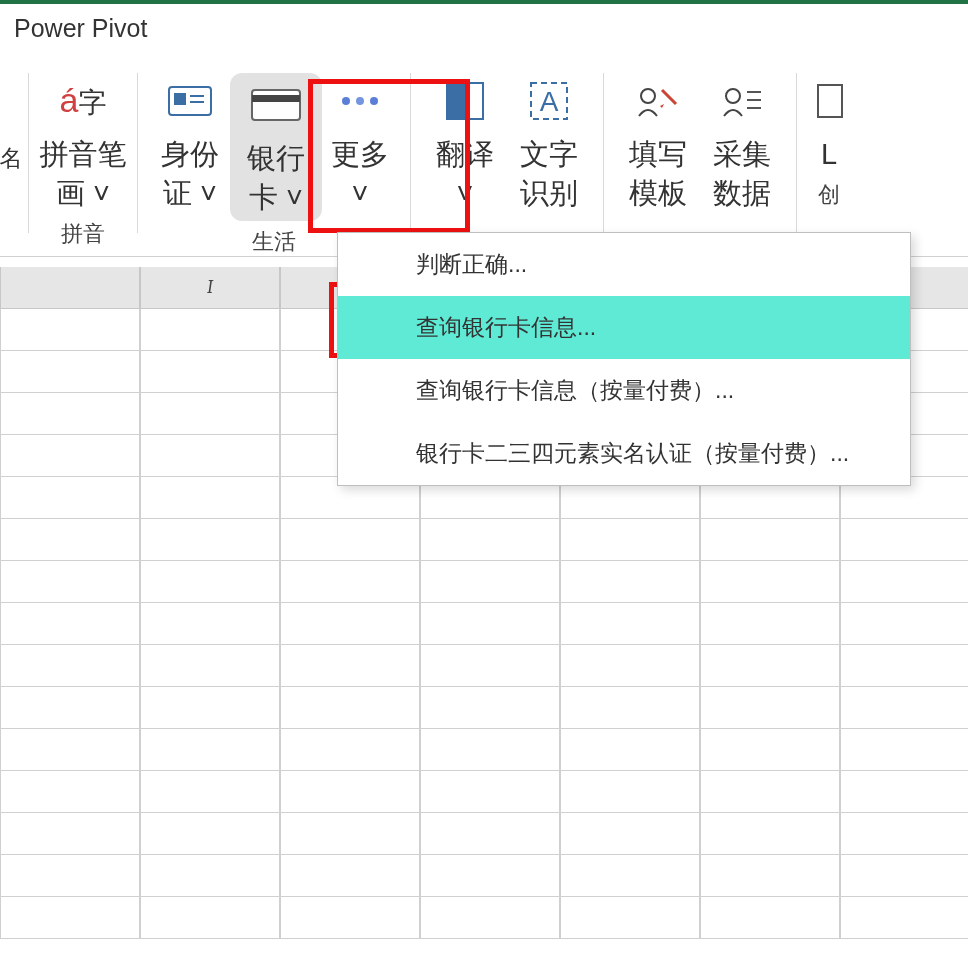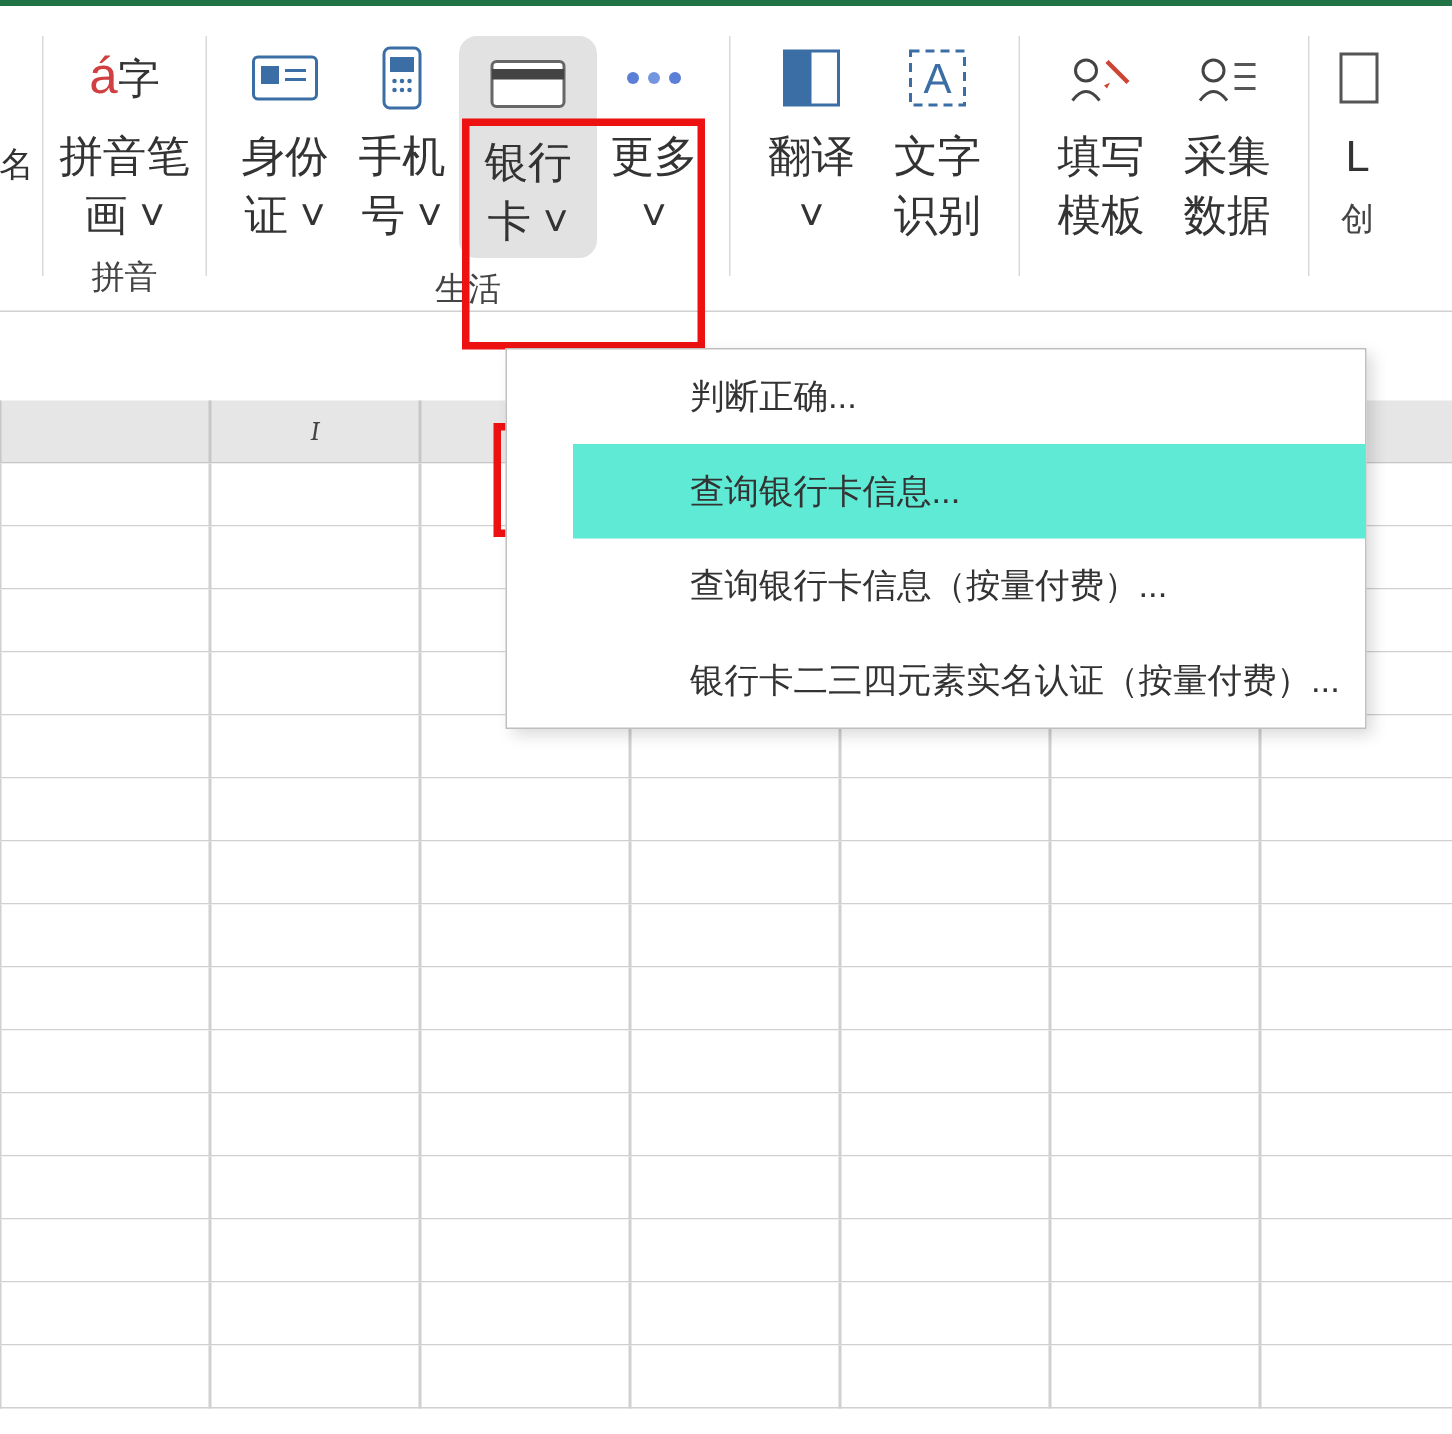--- a/index.html
+++ b/index.html
@@ -10,38 +10,39 @@
   .rib-group { display:flex; flex-direction:column; align-items:center; padding:0 6px; }
   .rib-row { display:flex; align-items:flex-start; gap:0; padding-top:20px; }
   .rib-btn { display:flex; flex-direction:column; align-items:center; justify-content:flex-start; width:84px; padding:0 2px; cursor:pointer; }
   .rib-btn .icon-box { height:56px; display:flex; align-items:center; }
   .rib-btn .lbl { font-size:29px; line-height:1.35; text-align:center; color:#333; margin-top:6px; white-space:pre; }
   .grp-label { font-size:22px; color:#444; margin-top:6px; padding-bottom:6px; }
   .sep { width:1px; height:160px; background:#d9d9d9; margin:20px 6px 0 6px; }
   .red-box1 { position:absolute; left:308px; top:75px; width:162px; height:154px; border:5px solid #e11; pointer-events:none; }
   .red-box2 { position:absolute; left:329px; top:278px; width:416px; height:76px; border:5px solid #e11; pointer-events:none; }
   
-  .menu { position:absolute; left:337px; top:228px; width:574px; background:#fff; border:1px solid #bfbfbf; box-shadow:4px 4px 10px rgba(0,0,0,0.15); z-index:10;padding-left:44px; }
+  .menu { position:absolute; left:337px; top:228px; width:574px; background:#fff; border:1px solid #bfbfbf; box-shadow:4px 4px 10px rgba(0,0,0,0.15); z-index:10; }
   .menu-item { padding:16px 18px 16px 78px; font-size:23px; color:#333; cursor:pointer; white-space:nowrap; }
   .menu-item.hover { background:#5eead4; }
   
   .sheet { position:absolute; left:0; top:263px; right:0; bottom:0; }
   .colhdr { display:flex; height:42px; background:#e6e6e6; }
   .colhdr .hcell { flex:0 0 140px; border:1px solid #c7c7c7; border-top:none; display:flex; align-items:center; justify-content:center; font-size:18px; color:#444; font-style:italic; font-family:Cambria, Georgia, serif; }
   .rows .row { display:flex; height:42px; }
   .rows .cell { flex:0 0 140px; border:1px solid #d0d0d0; border-top:none; background:#fff; }
   
   svg { display:block; }
   .active-btn-bg { background:#e2e2e2; border-radius:12px; padding:4px 2px; }
 </style>
 </head>
 <body>
 
 <div class="app">
 
+  <div class="tab-title">Power Pivot</div>
 
   <div class="ribbon">
 
     <div style="display:flex;flex-direction:column;align-items:center;justify-content:flex-start;padding-top:90px;width:22px;font-size:23px;color:#333;">名</div>
 
     <div class="sep"></div>
 
     <div class="rib-group">
       <div class="rib-row">
         <div class="rib-btn">
@@ -66,36 +67,20 @@
                 <rect x="1" y="3" width="42" height="28" rx="3" fill="none" stroke="#3a6ea5" stroke-width="2"></rect>
                 <rect x="6" y="9" width="12" height="12" fill="#3a6ea5"></rect>
                 <line x1="22" y1="12" x2="36" y2="12" stroke="#3a6ea5" stroke-width="2"></line>
                 <line x1="22" y1="18" x2="36" y2="18" stroke="#3a6ea5" stroke-width="2"></line>
               </svg>
           </div>
           <div class="lbl">身份
 证 ˅</div>
         </div>
 
-        <div class="rib-btn" style="width:76px">
-          <div class="icon-box">
-            <svg width="28" height="44">
-                <rect x="2" y="2" width="24" height="40" rx="4" fill="none" stroke="#3a6ea5" stroke-width="2"></rect>
-                <rect x="6" y="8" width="16" height="10" fill="#3a6ea5"></rect>
-                <circle cx="9" cy="24" r="1.5" fill="#3a6ea5"></circle>
-                <circle cx="14" cy="24" r="1.5" fill="#3a6ea5"></circle>
-                <circle cx="19" cy="24" r="1.5" fill="#3a6ea5"></circle>
-                <circle cx="9" cy="30" r="1.5" fill="#3a6ea5"></circle>
-                <circle cx="14" cy="30" r="1.5" fill="#3a6ea5"></circle>
-                <circle cx="19" cy="30" r="1.5" fill="#3a6ea5"></circle>
-              </svg>
-          </div>
-          <div class="lbl">手机
-号 ˅</div>
-        </div>
 
         <div class="rib-btn active-btn-bg" style="width:92px">
           <div class="icon-box">
             <svg width="52" height="38">
                 <rect x="2" y="4" width="48" height="30" rx="3" fill="#fff" stroke="#666" stroke-width="2"></rect>
                 <rect x="2" y="9" width="48" height="7" fill="#444"></rect>
               </svg>
           </div>
           <div class="lbl">银行
 卡 ˅</div>

